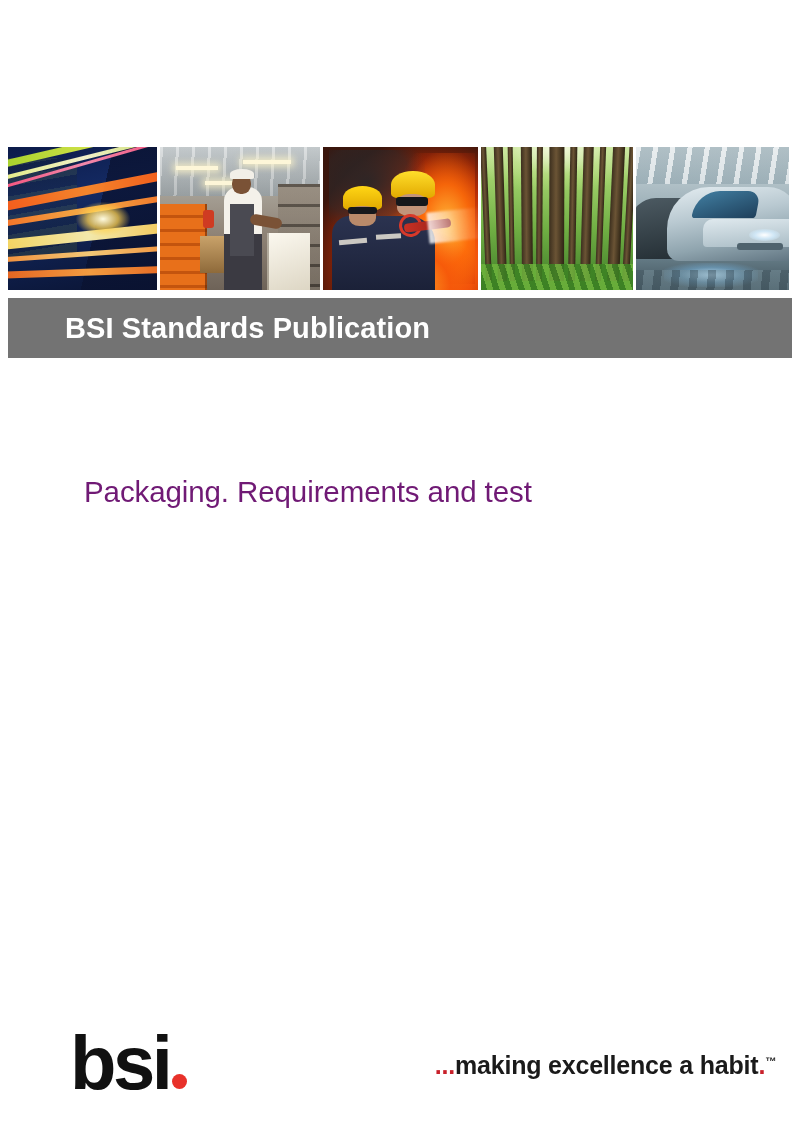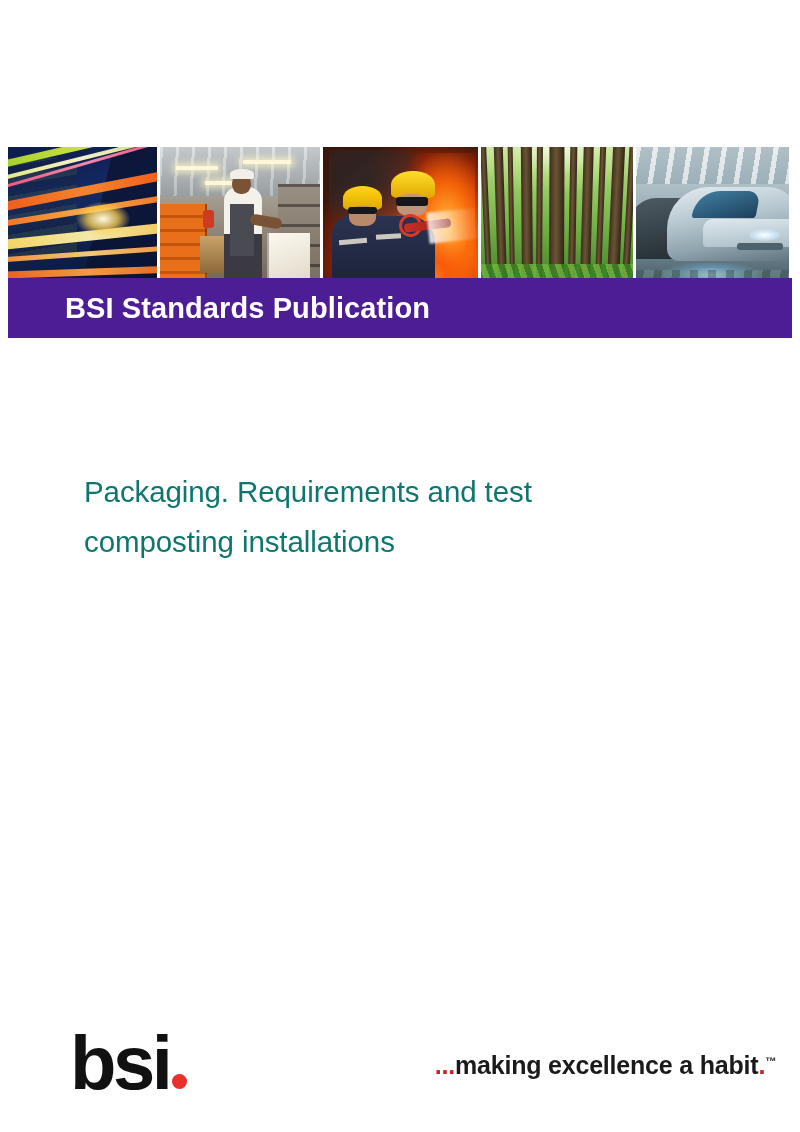--- a/index.html
+++ b/index.html
@@ -302,45 +302,45 @@
     background: radial-gradient(ellipse at center, rgba(190,230,255,0.95) 0%, rgba(120,185,230,0.45) 45%, rgba(80,140,190,0) 80%);
   }
   .p5 .floor {
     position: absolute; left: 0; bottom: 0; width: 100%; height: 14%;
     background: repeating-linear-gradient(96deg, rgba(70,90,100,0.6) 0 8px, rgba(120,145,155,0.45) 8px 18px);
   }
 
   
   .banner {
     position: absolute;
-    top: 278px;
+    top: 298px;
     left: 8px;
     width: 784px;
     height: 60px;
-    background: #4c1d95;
+    background: #737373;
   }
   .banner-text {
     position: absolute;
     left: 57px;
     top: 50%;
     transform: translateY(-50%);
     color: #ffffff;
     font-size: 29px;
     font-weight: 600;
     letter-spacing: 0.1px;
     white-space: nowrap;
   }
 
   
   .title {
     position: absolute;
     top: 467px;
     left: 84px;
     width: 640px;
-    color: #0f766e;
+    color: #701a75;
     font-size: 29.5px;
     font-weight: 400;
     line-height: 50px;
     letter-spacing: -0.1px;
   }
   .title .tline { display: block; white-space: nowrap; }
 
   
   .logo {
     position: absolute;
@@ -469,21 +469,20 @@
       <div class="floor"></div>
     </div>
   </div>
 
   <div class="banner">
     <div class="banner-text">BSI Standards Publication</div>
   </div>
 
   <div class="title">
     <span class="tline">Packaging. Requirements and test</span>
-    <span class="tline">composting installations</span>
   </div>
 
   <div class="logo">
     <span class="logo-word">bsi</span>
     <span class="logo-dot"></span>
   </div>
 
   <div class="tagline">
     <span class="lead">...</span><span>making excellence a habit</span><span class="endpt">.</span><span class="tm">™</span>
   </div>

